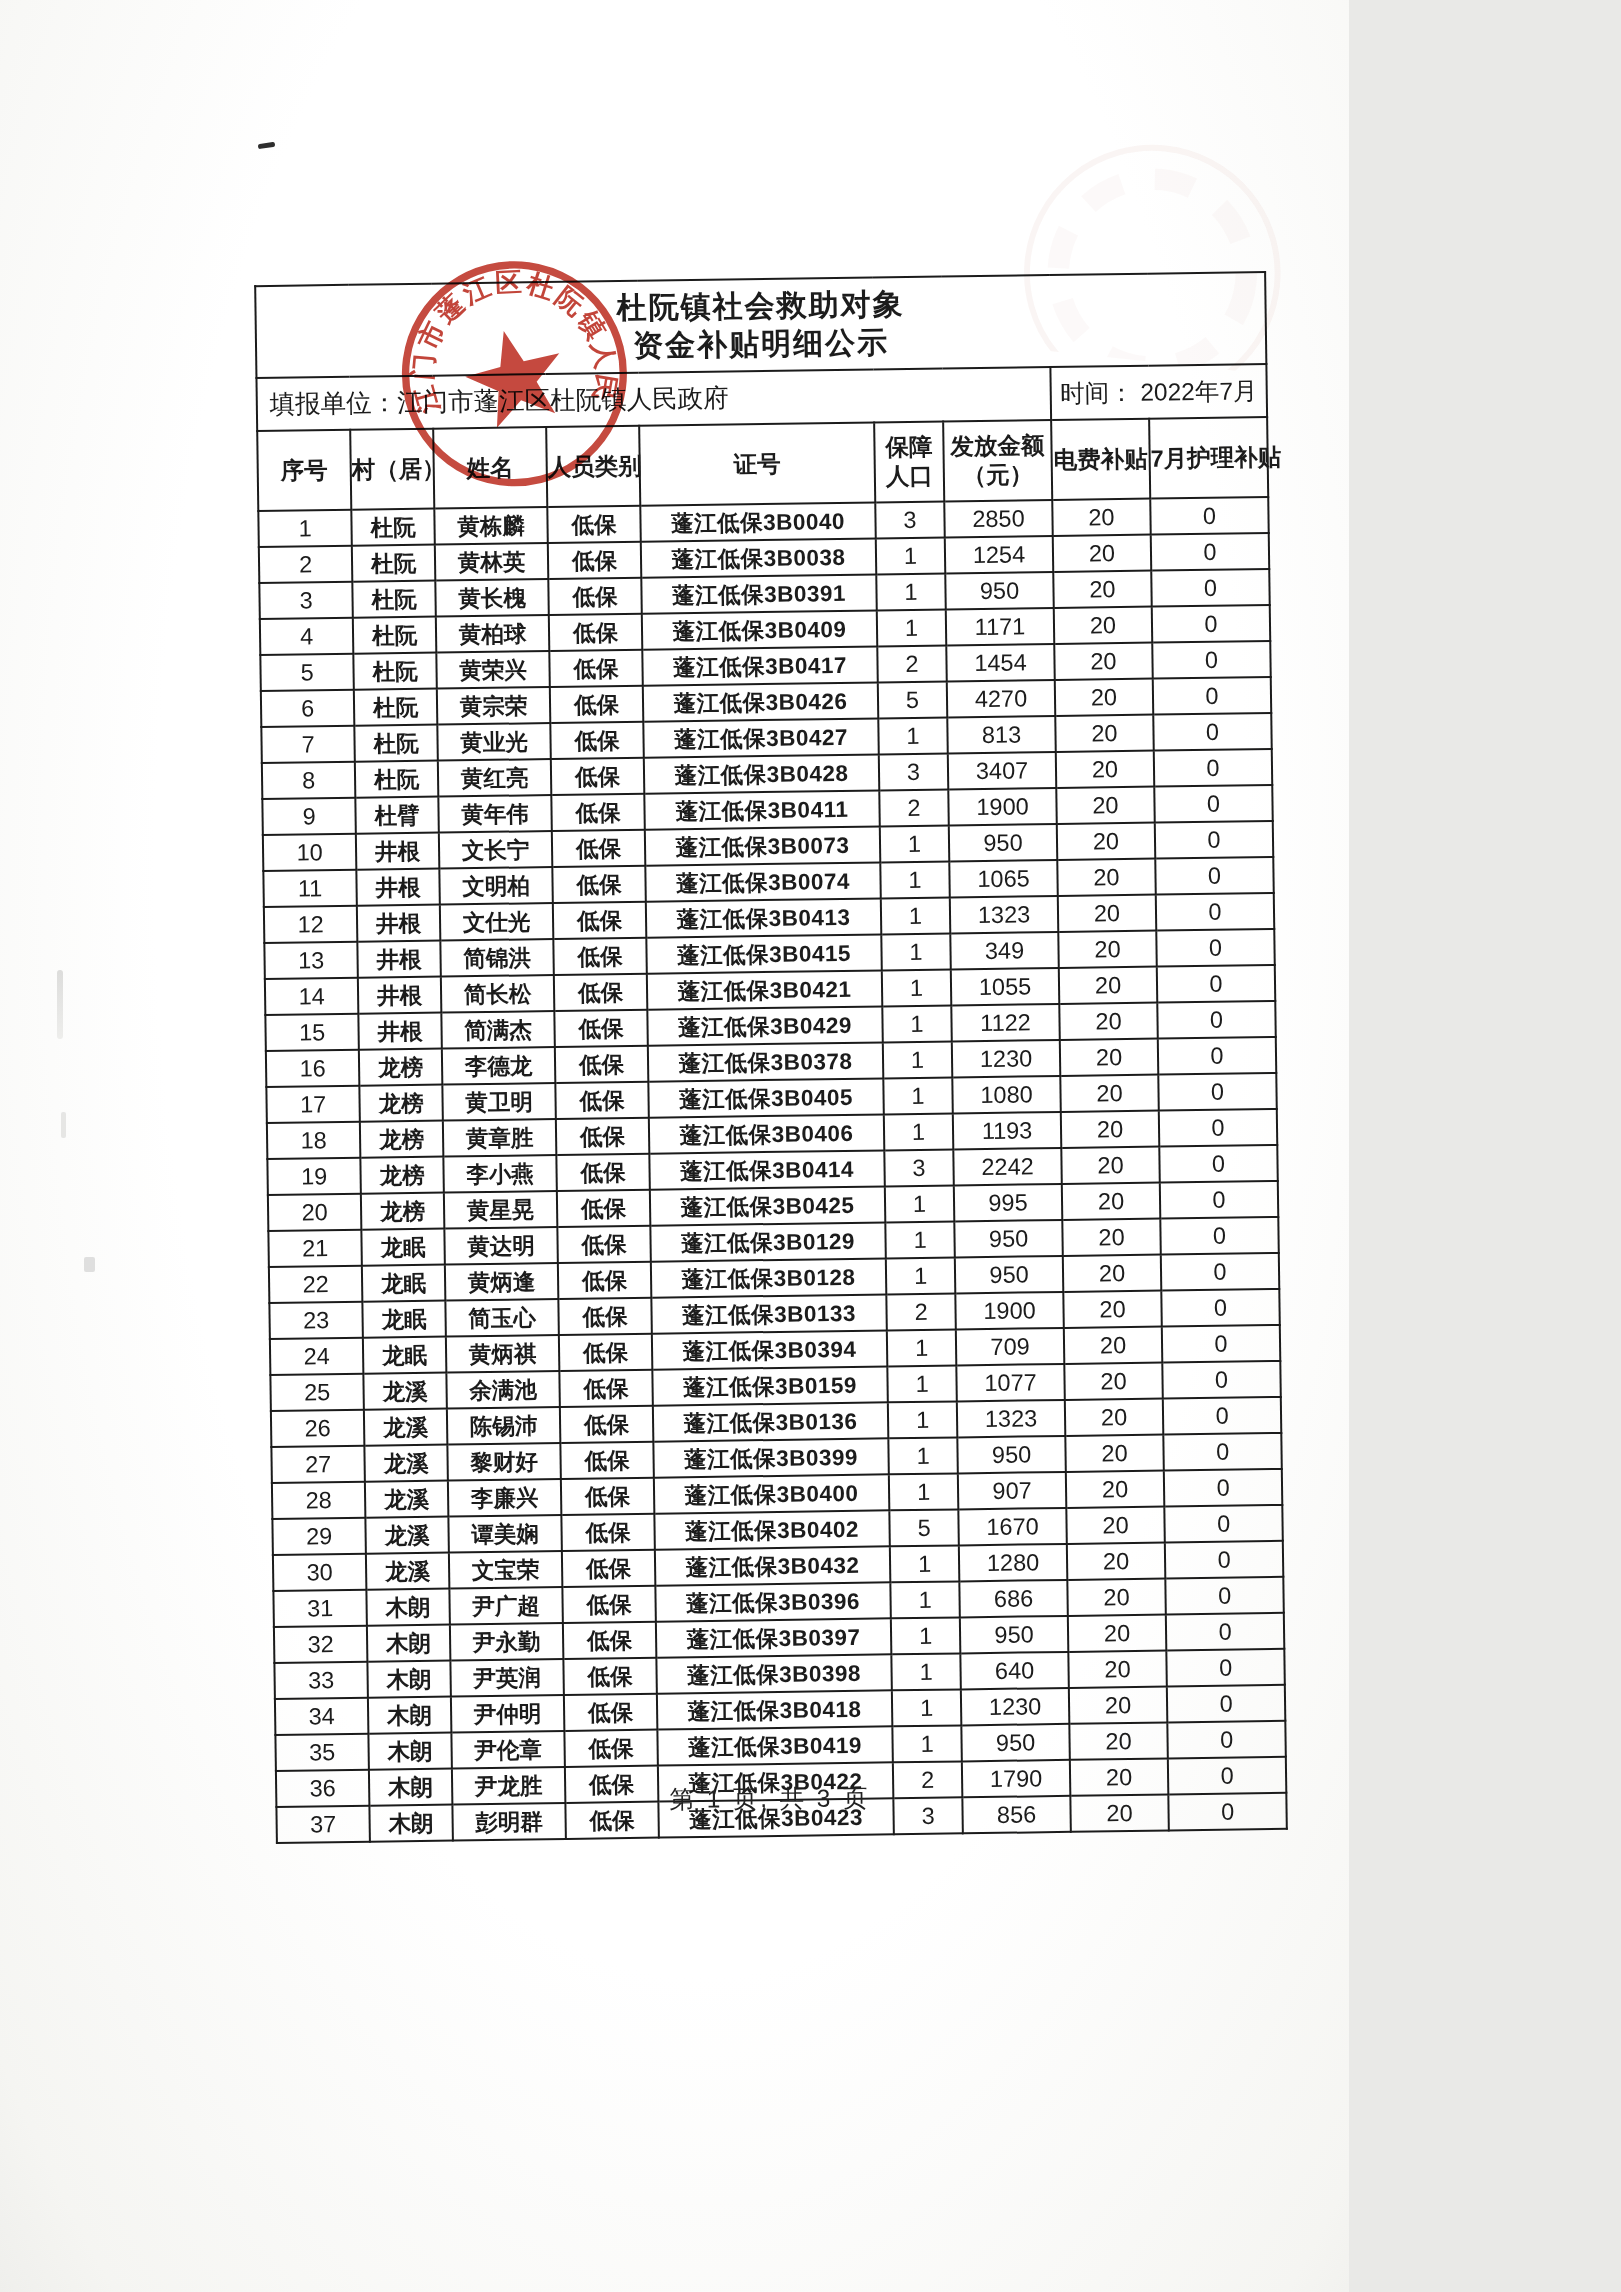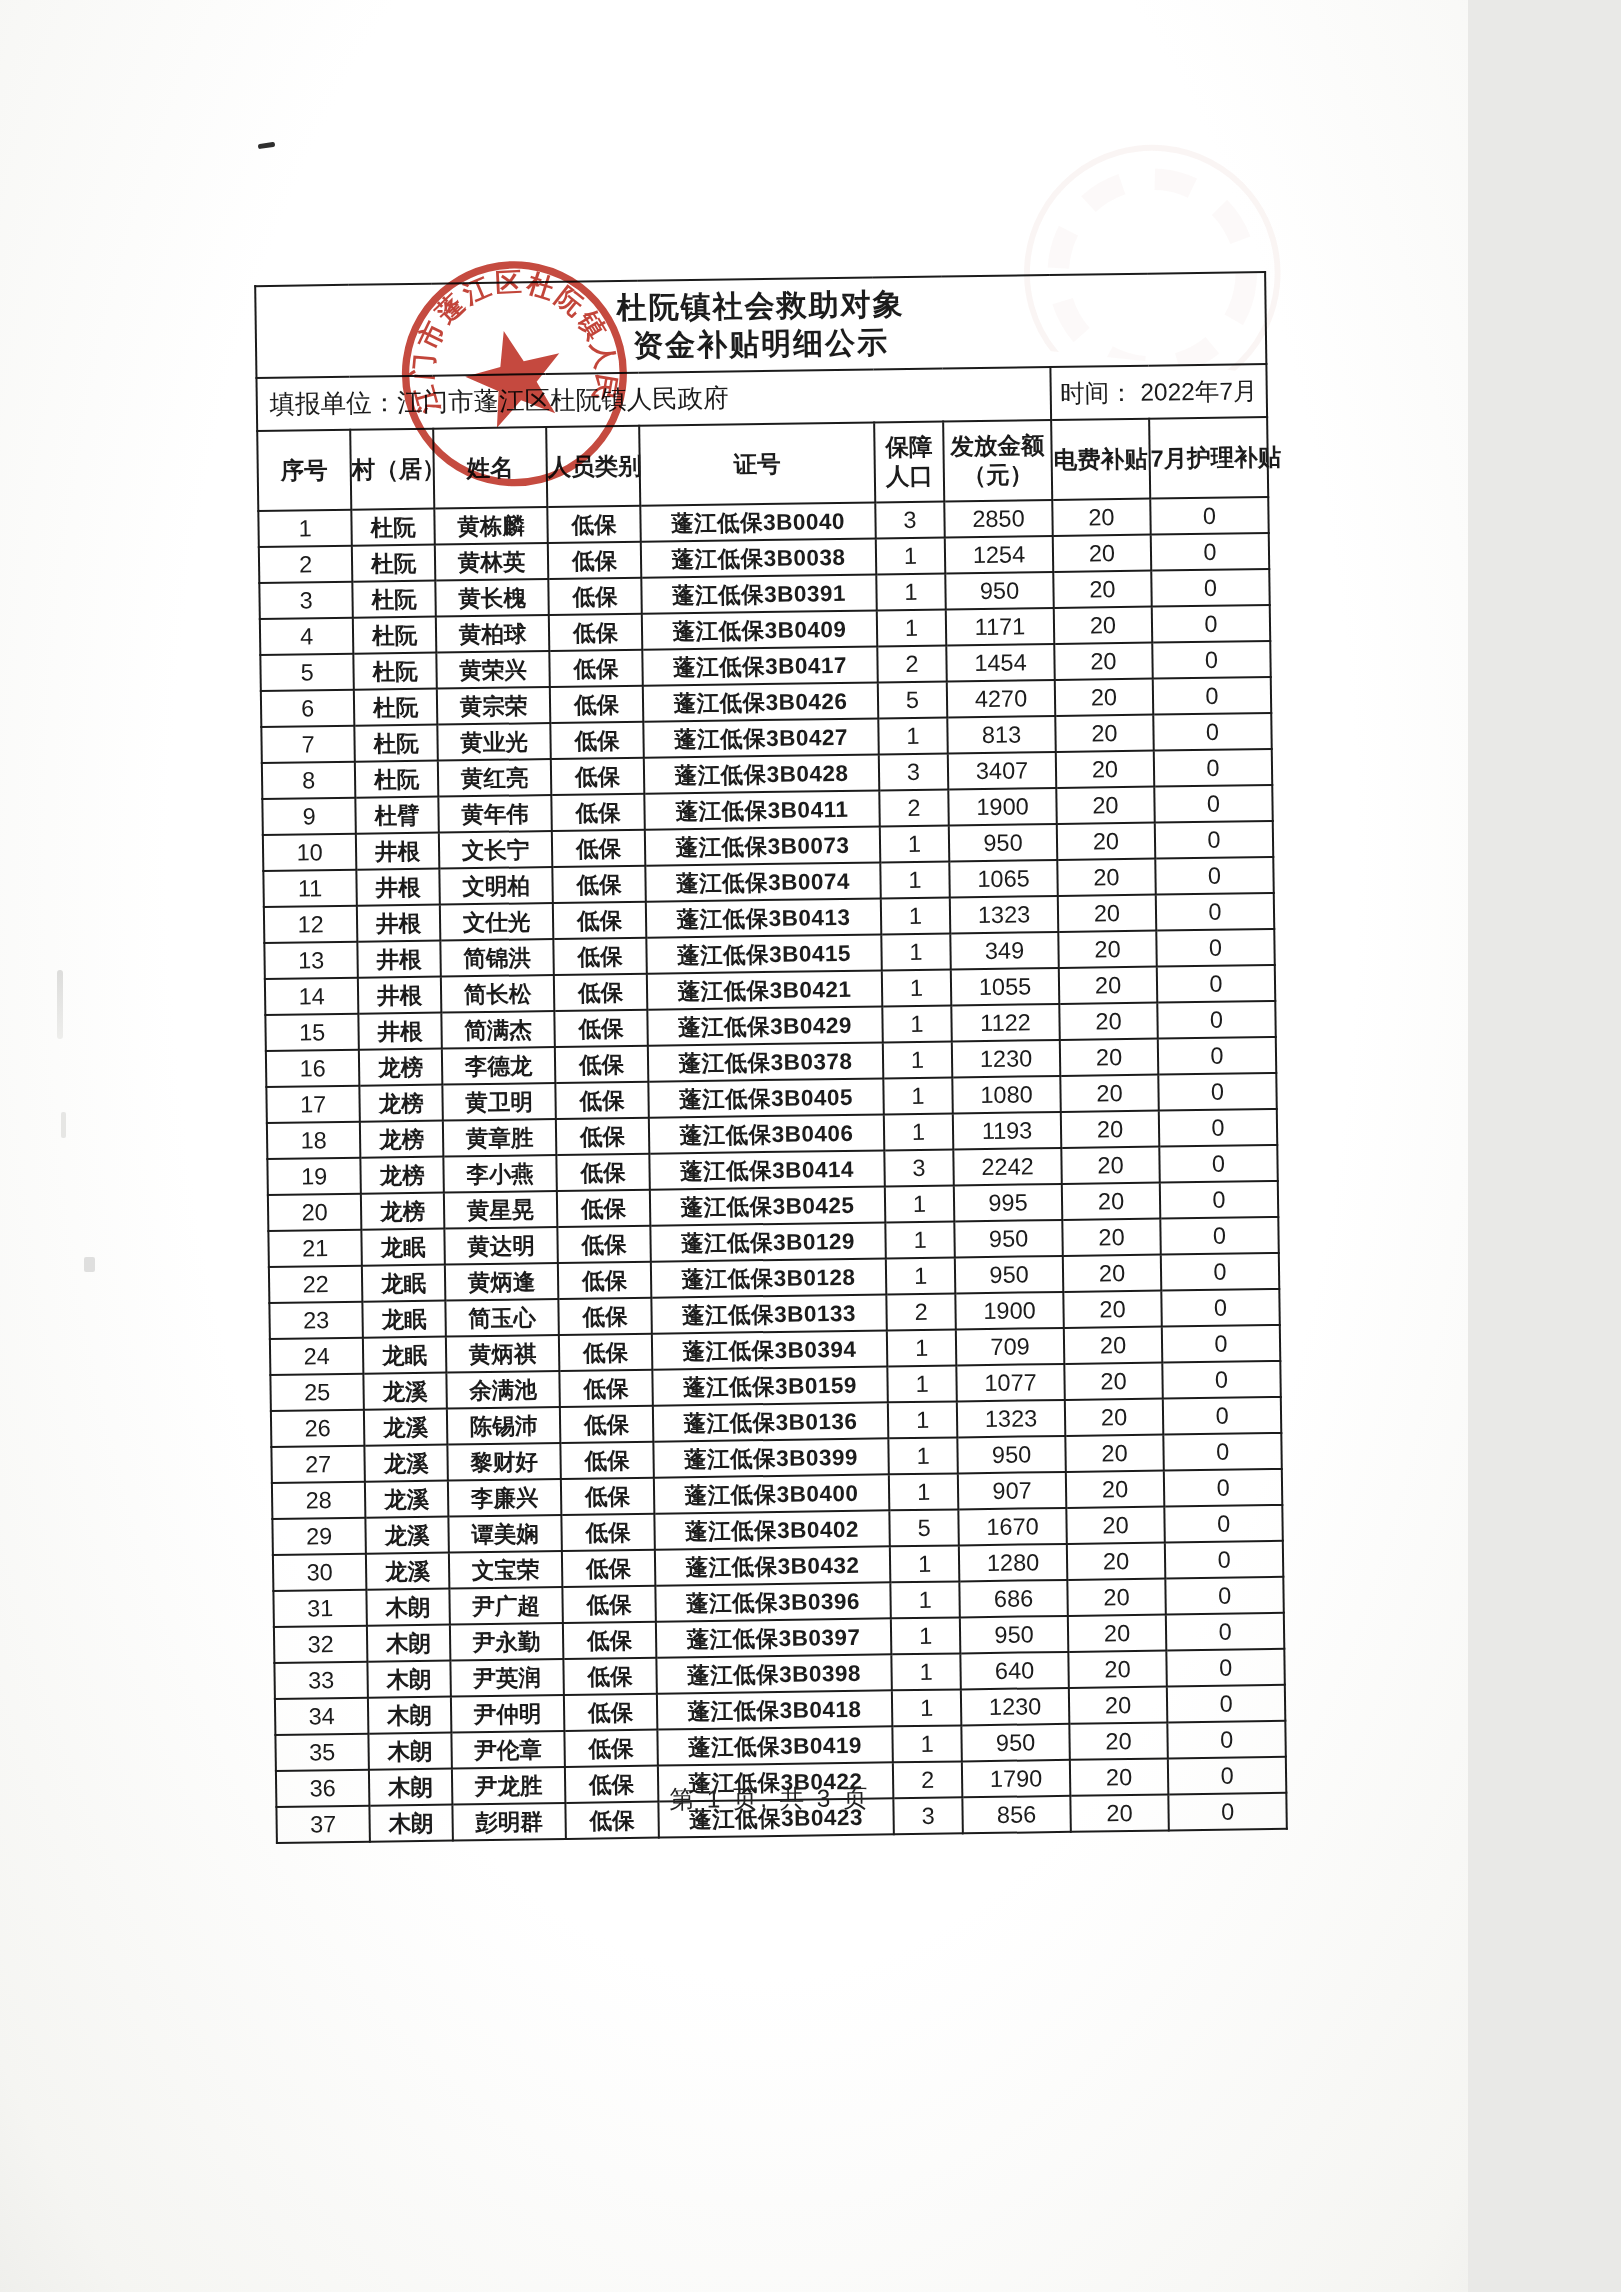--- a/index.html
+++ b/index.html
@@ -2,21 +2,21 @@
 <html><head>
 <meta charset="utf-8">
 <style>
   html,body{margin:0;padding:0;}
   body{
     width:1621px;height:2293px;
     background:#e9e9e7;
     font-family:"Liberation Sans","DejaVu Sans",sans-serif;
   }
   .page{
-    position:relative;width:1468px;height:2293px;overflow:hidden;
+    position:relative;width:1349px;height:2293px;overflow:hidden;
     background:radial-gradient(ellipse at 52% 38%, #ffffff 55%, #f5f5f2 92%, #efefec 100%);
     color:#1d1d1d;
   }
   
   .doc{
     position:absolute;left:265px;top:278px;width:1010px;
     transform:rotate(-0.8deg);transform-origin:50% 50%;
   }
   table.subsidy{
     border-collapse:collapse;table-layout:fixed;width:1010px;

